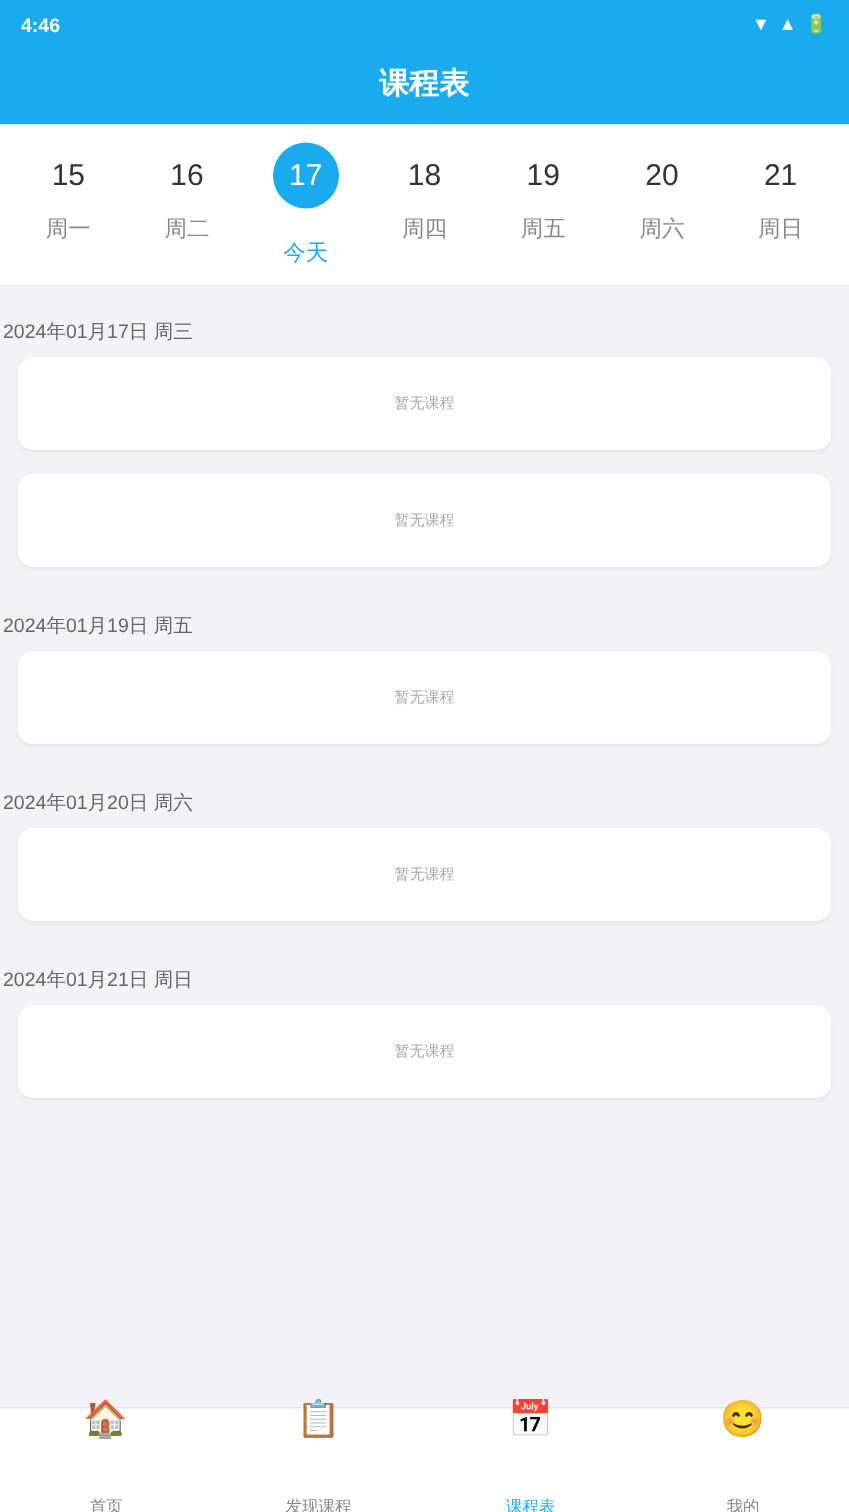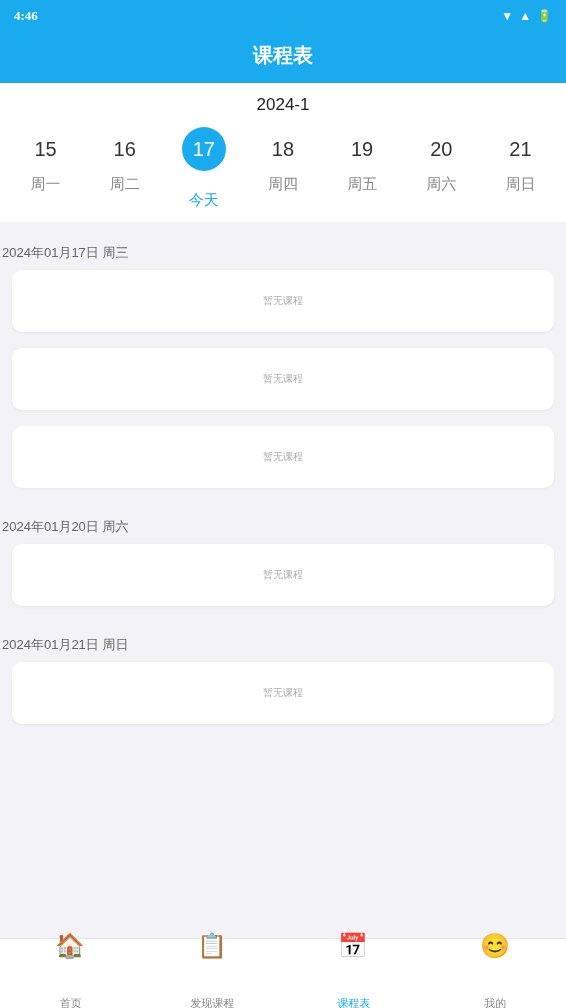--- a/index.html
+++ b/index.html
@@ -18,21 +18,20 @@
       display: flex;
       justify-content: space-between;
       align-items: center;
       padding: 6px 14px;
       height: 32px;
     }
     .status-time {
       color: white;
       font-size: 13px;
       font-weight: 600;
-      font-family: Liberation Serif, serif;
     }
     .status-icons {
       display: flex;
       align-items: center;
       gap: 6px;
     }
     .status-icons span {
       color: white;
       font-size: 12px;
     }
@@ -186,21 +185,20 @@
     <span>▲</span>
     <span>🔋</span>
   </div>
 </div>
 
 <div class="header">
   <div class="header-title">课程表</div>
 </div>
 
 <div class="week-section">
-  <div class="year-label">2024-1</div>
   <div class="days-row" id="days-row">
   <div class="day-item">
         <div class="day-number">15</div>
         <div class="day-label">周一</div>
       </div>
       <div class="day-item">
         <div class="day-number">16</div>
         <div class="day-label">周二</div>
       </div>
       <div class="day-item">
@@ -234,20 +232,21 @@
       <div class="no-course-card">
         <div class="no-course-text">暂无课程</div>
       </div>
     </div>
     <div class="date-section">
       <div class="no-course-card">
         <div class="no-course-text">暂无课程</div>
       </div>
     </div>
     <div class="date-section">
+      <div class="date-header">2024年01月19日 周五</div>
       <div class="no-course-card">
         <div class="no-course-text">暂无课程</div>
       </div>
     </div>
     <div class="date-section">
       <div class="date-header">2024年01月20日 周六</div>
       <div class="no-course-card">
         <div class="no-course-text">暂无课程</div>
       </div>
     </div>

